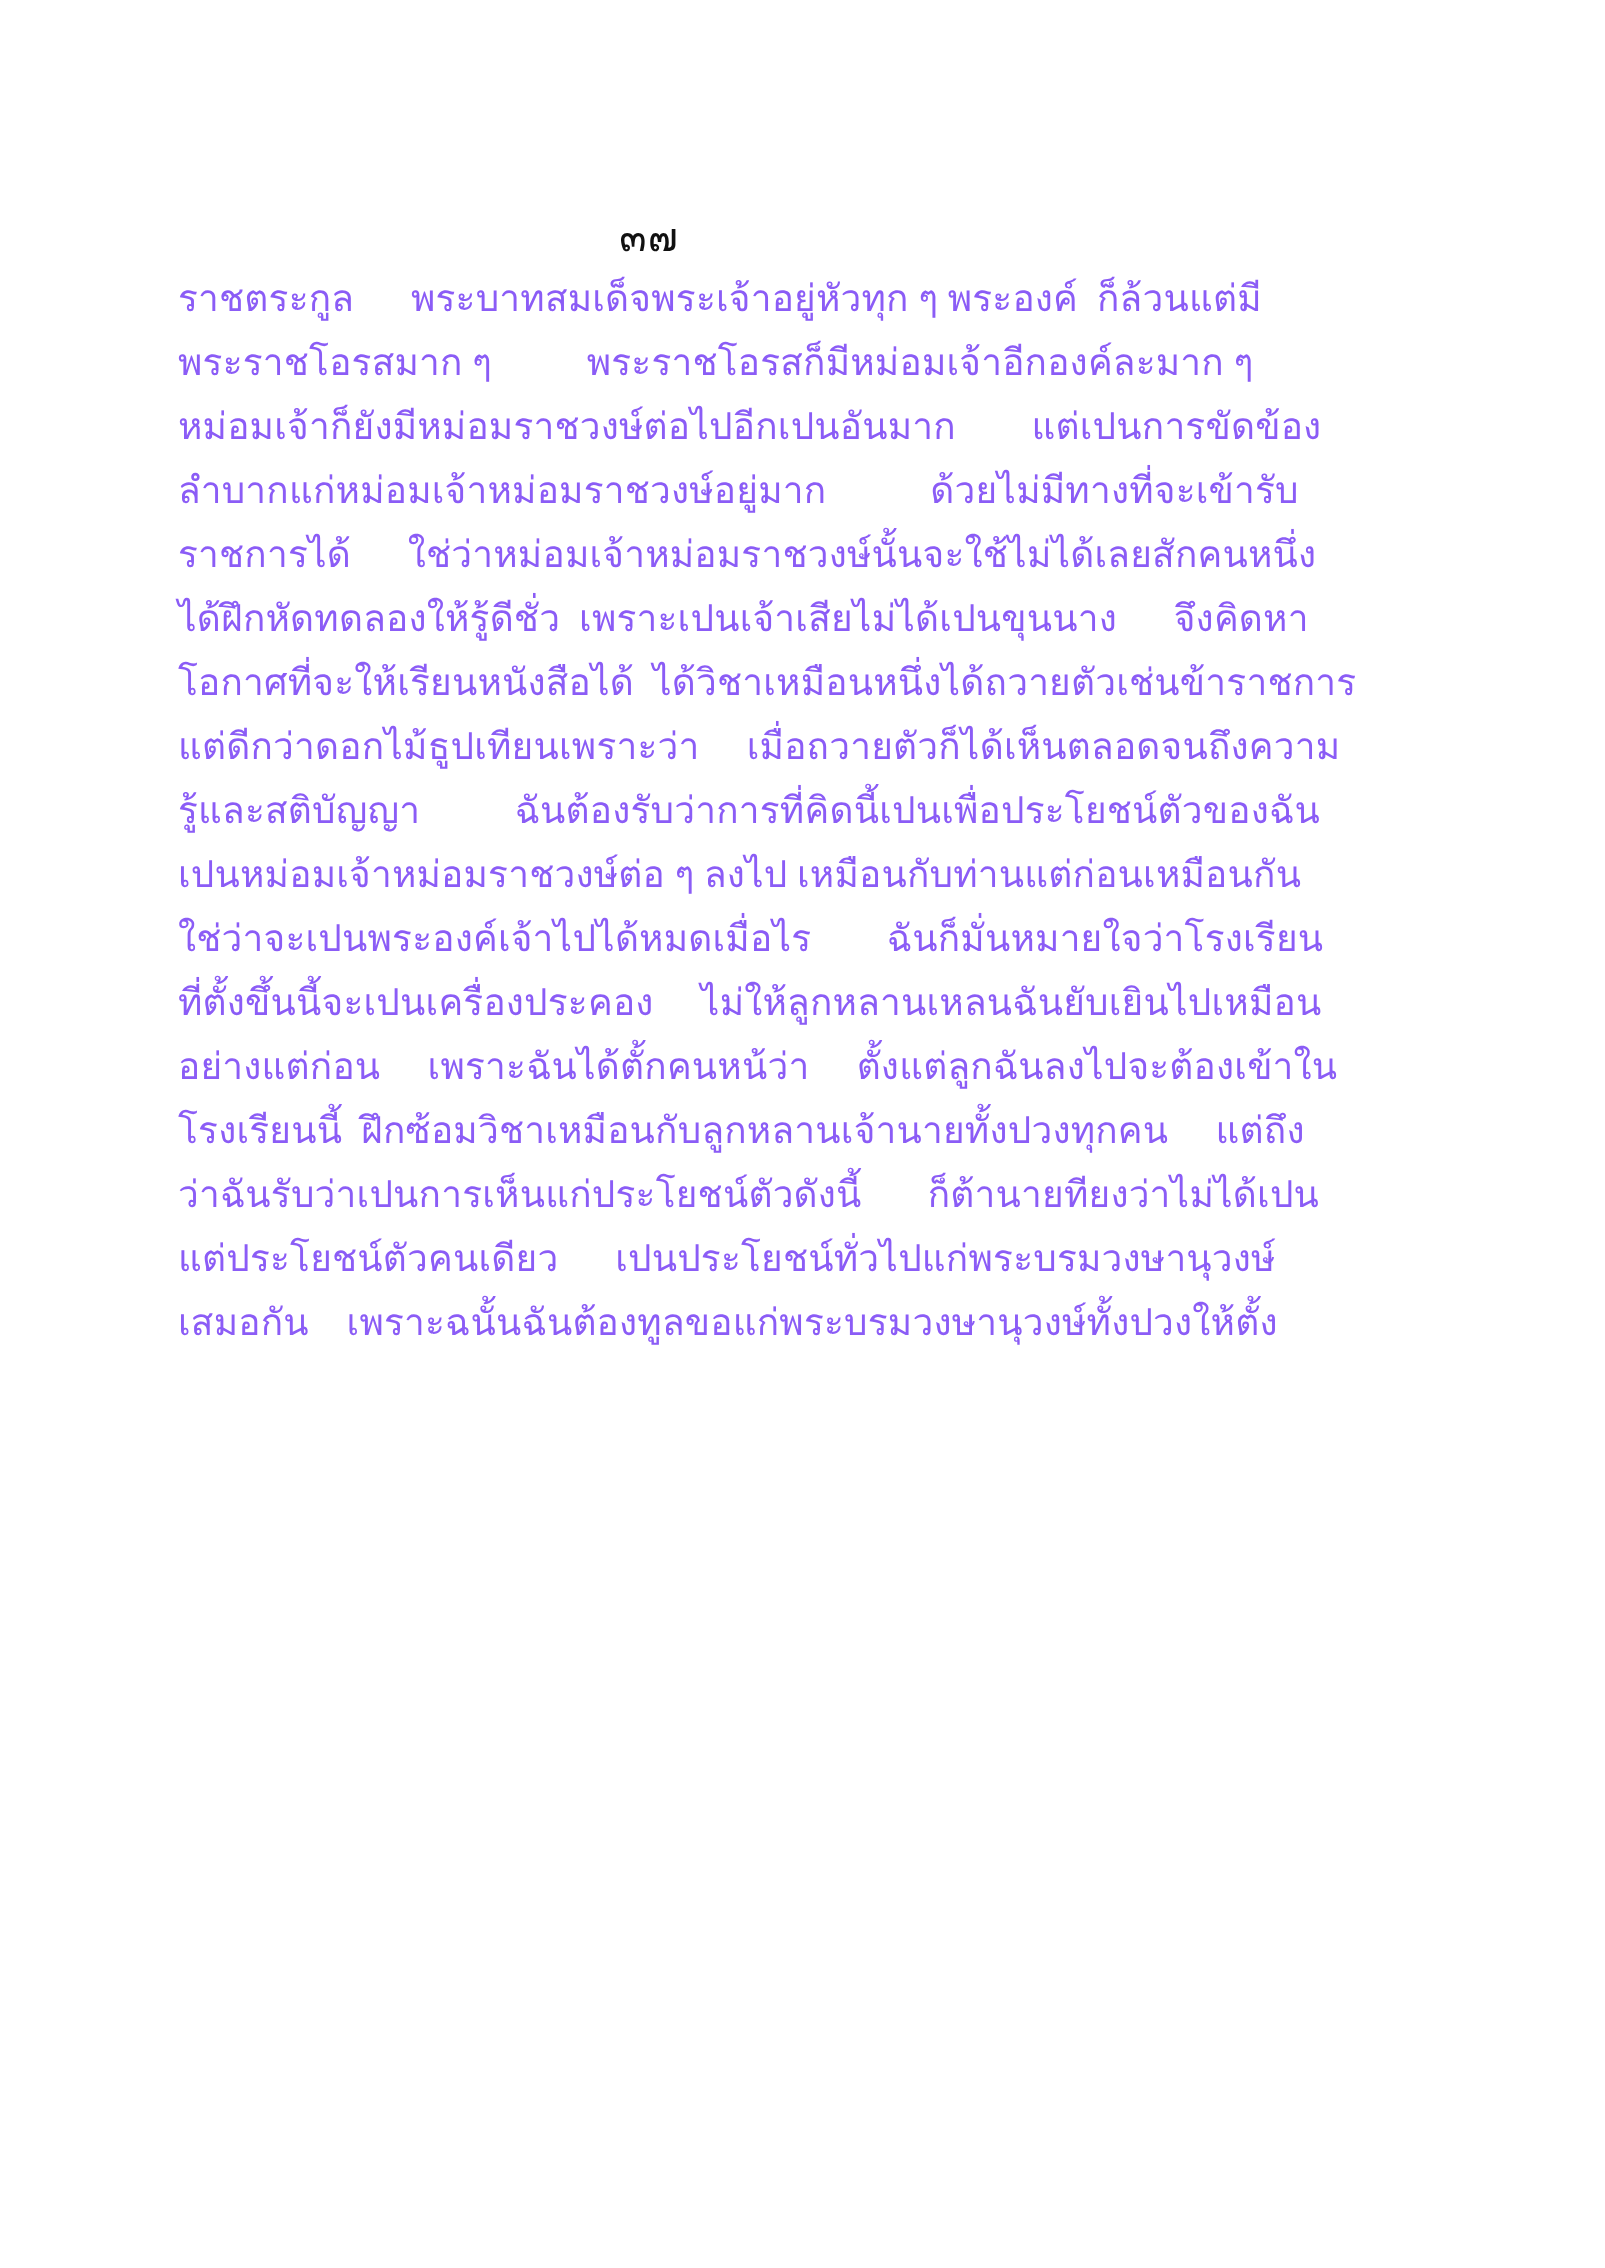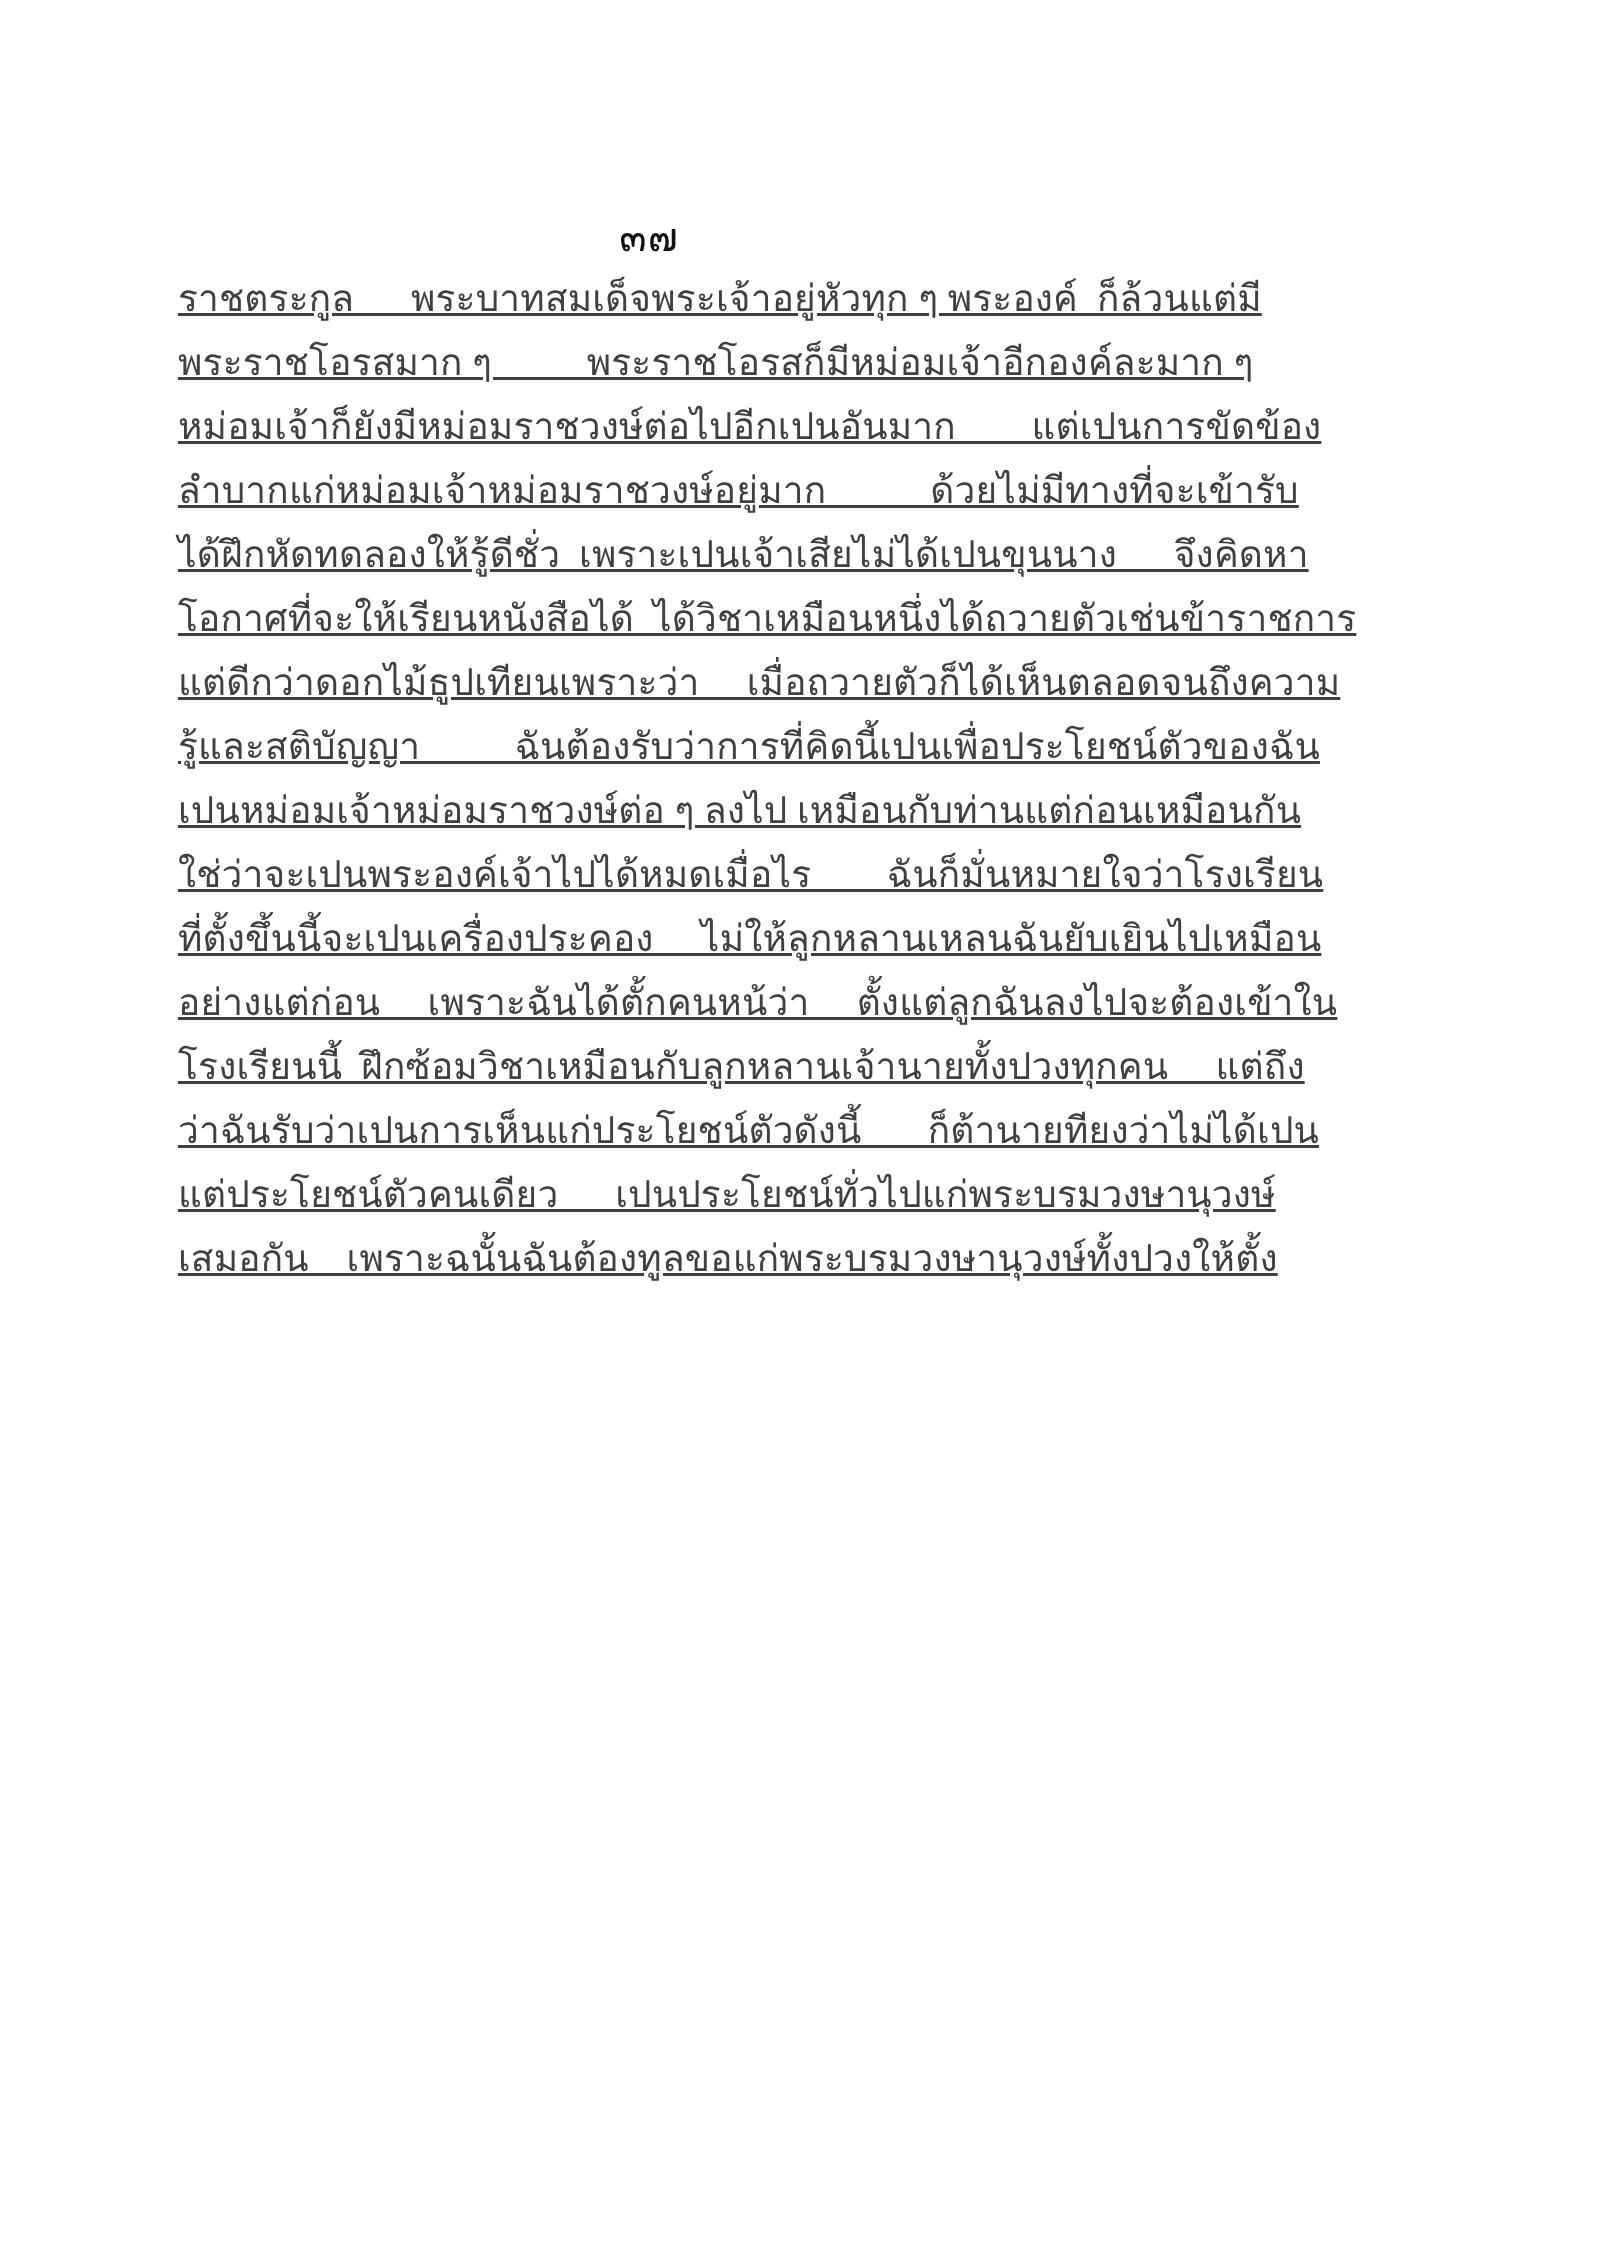--- a/index.html
+++ b/index.html
@@ -31,36 +31,36 @@
     left: 178px;
     width: 1250px;
     color: #0a0a0a;
   }
   .line {
     font-size: 37px;
     line-height: 1.0;
     height: 64px;
     white-space: pre;
     letter-spacing: 0.2px;
-    color: #404040;
-    text-decoration: underline;
+    color: #8b5cf6;
   }
 </style>
 </head>
 <body>
 
 <div class="page">
 
   <div class="page-number">๓๗</div>
 
   <div class="body-text">
     <div class="line">ราชตระกูล      พระบาทสมเด็จพระเจ้าอยู่หัวทุก ๆ พระองค์  ก็ล้วนแต่มี</div>
     <div class="line">พระราชโอรสมาก ๆ          พระราชโอรสก็มีหม่อมเจ้าอีกองค์ละมาก ๆ</div>
     <div class="line">หม่อมเจ้าก็ยังมีหม่อมราชวงษ์ต่อไปอีกเปนอันมาก        แต่เปนการขัดข้อง</div>
     <div class="line">ลำบากแก่หม่อมเจ้าหม่อมราชวงษ์อยู่มาก           ด้วยไม่มีทางที่จะเข้ารับ</div>
+    <div class="line">ราชการได้      ใช่ว่าหม่อมเจ้าหม่อมราชวงษ์นั้นจะใช้ไม่ได้เลยสักคนหนึ่ง</div>
     <div class="line">ได้ฝึกหัดทดลองให้รู้ดีชั่ว  เพราะเปนเจ้าเสียไม่ได้เปนขุนนาง      จึงคิดหา</div>
     <div class="line">โอกาศที่จะให้เรียนหนังสือได้  ได้วิชาเหมือนหนึ่งได้ถวายตัวเช่นข้าราชการ</div>
     <div class="line">แต่ดีกว่าดอกไม้ธูปเทียนเพราะว่า     เมื่อถวายตัวก็ได้เห็นตลอดจนถึงความ</div>
     <div class="line">รู้และสติบัญญา          ฉันต้องรับว่าการที่คิดนี้เปนเพื่อประโยชน์ตัวของฉัน</div>
     <div class="line">เปนหม่อมเจ้าหม่อมราชวงษ์ต่อ ๆ ลงไป เหมือนกับท่านแต่ก่อนเหมือนกัน</div>
     <div class="line">ใช่ว่าจะเปนพระองค์เจ้าไปได้หมดเมื่อไร        ฉันก็มั่นหมายใจว่าโรงเรียน</div>
     <div class="line">ที่ตั้งขึ้นนี้จะเปนเครื่องประคอง     ไม่ให้ลูกหลานเหลนฉันยับเยินไปเหมือน</div>
     <div class="line">อย่างแต่ก่อน     เพราะฉันได้ตั้กคนหน้ว่า     ตั้งแต่ลูกฉันลงไปจะต้องเข้าใน</div>
     <div class="line">โรงเรียนนี้  ฝึกซ้อมวิชาเหมือนกับลูกหลานเจ้านายทั้งปวงทุกคน     แต่ถึง</div>
     <div class="line">ว่าฉันรับว่าเปนการเห็นแก่ประโยชน์ตัวดังนี้       ก็ต้านายทียงว่าไม่ได้เปน</div>

